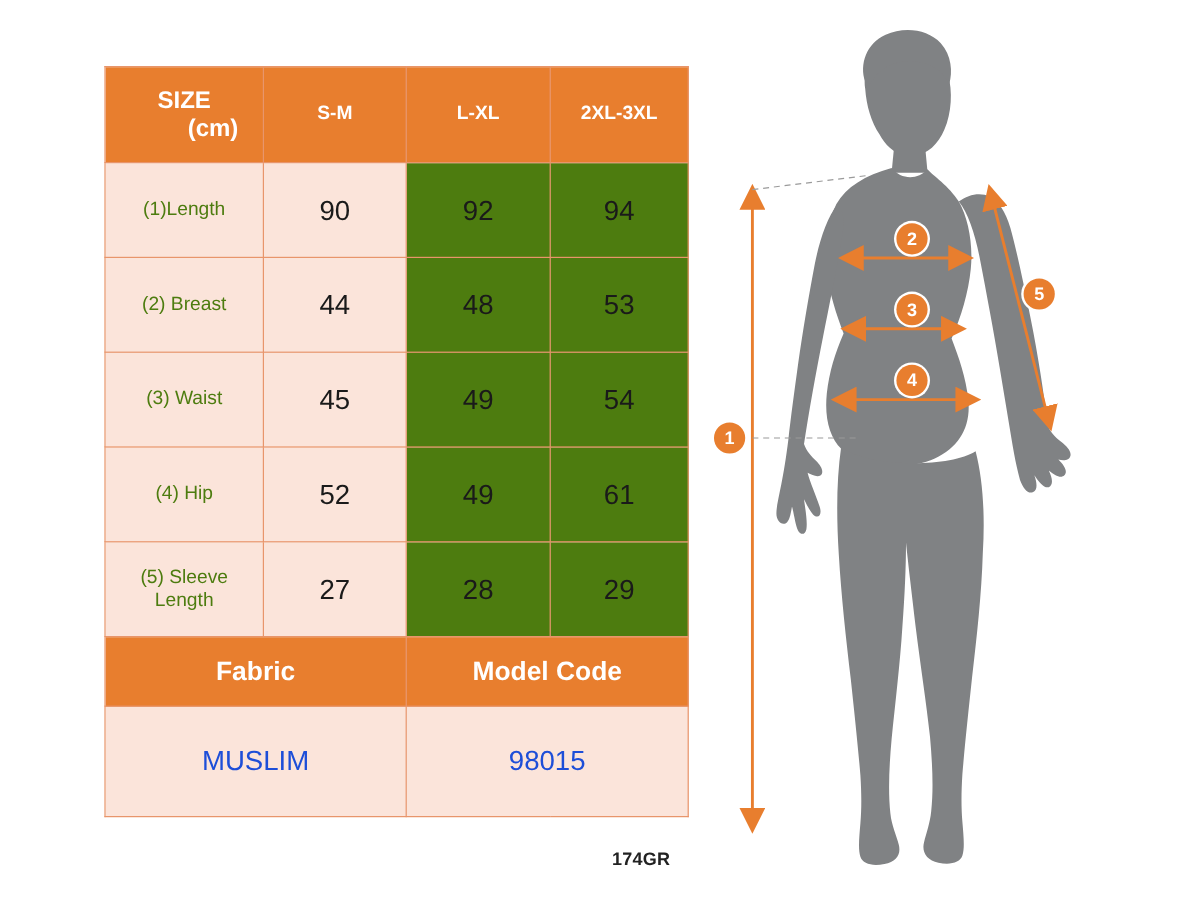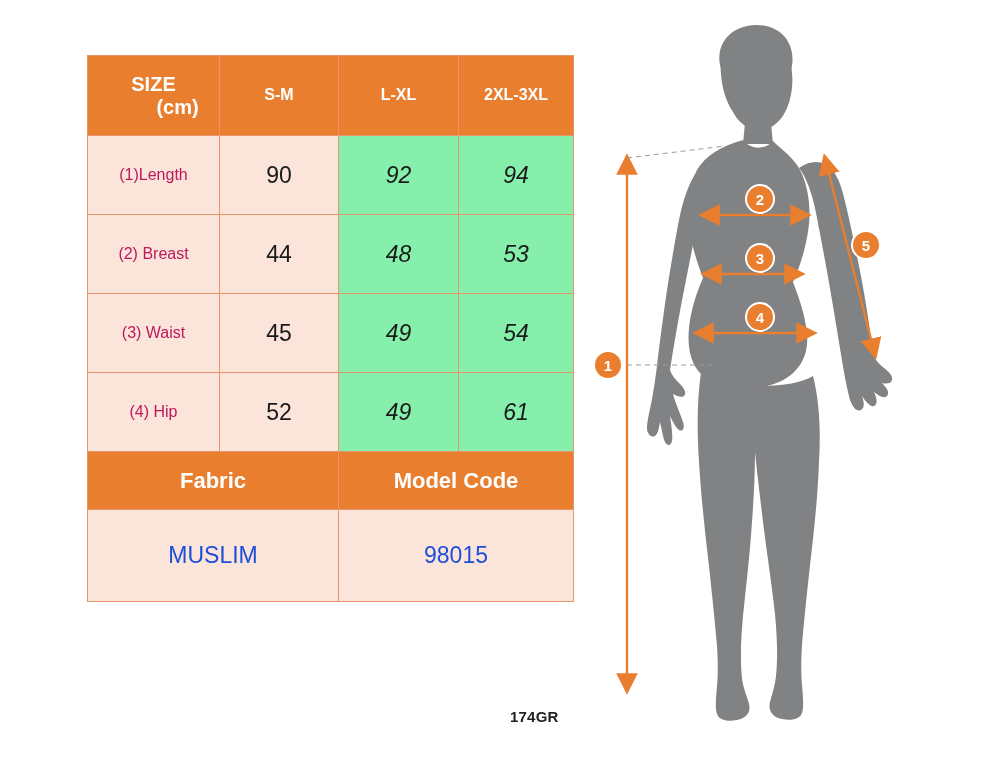--- a/index.html
+++ b/index.html
@@ -38,32 +38,32 @@
     font-weight: bold;
     font-size: 16px;
     height: 80px;
     line-height: 1.15;
   }
   .hdr.sizecol { font-size: 20px; }
   .hdr .l1 { display:block; }
   .hdr .l2 { display:block;padding-left:48px; }
   .rowlabel {
     background: #fbe4da;
-    color: #be185d;
+    color: #4d7c0f;
     font-size: 16px;
     height: 79px;
     line-height: 1.2;
   }
   .val {
     background: #fbe4da;
     color: #1a1a1a;
     font-size: 23px;
     height: 79px;
   }
-  .val.alt { background: #86efac; font-style: italic; }
+  .val.alt { background: #4d7c0f; }
   .subhdr {
     background: #e87e2e;
     color: #ffffff;
     font-weight: bold;
     font-size: 22px;
     height: 58px;
   }
   .subval {
     background: #fbe4da;
     color: #1d4ed8;
@@ -143,20 +143,29 @@
         <td class="rowlabel">(3) Waist</td>
         <td class="val">45</td>
         <td class="val alt">49</td>
         <td class="val alt">54</td>
       </tr>
       <tr>
         <td class="rowlabel">(4) Hip</td>
         <td class="val">52</td>
         <td class="val alt">49</td>
         <td class="val alt">61</td>
+      </tr>
+      <tr>
+        <td class="rowlabel">
+          <span>(5) Sleeve</span><br>
+          <span>Length</span>
+        </td>
+        <td class="val">27</td>
+        <td class="val alt">28</td>
+        <td class="val alt">29</td>
       </tr>
       <tr>
         <td class="subhdr" colspan="2">Fabric</td>
         <td class="subhdr" colspan="2">Model Code</td>
       </tr>
       <tr>
         <td class="subval" colspan="2">MUSLIM</td>
         <td class="subval" colspan="2">98015</td>
       </tr>
     </tbody>

